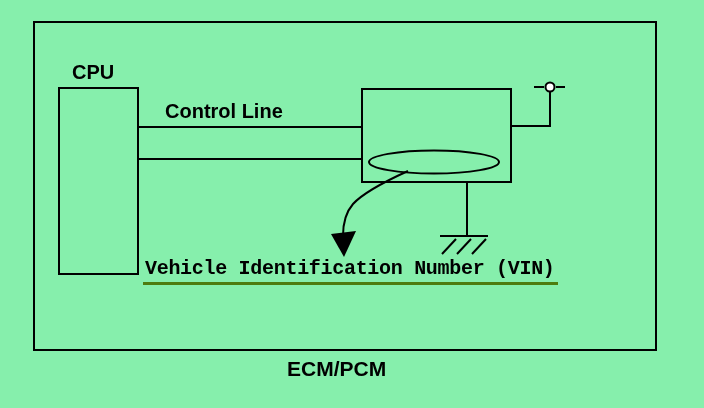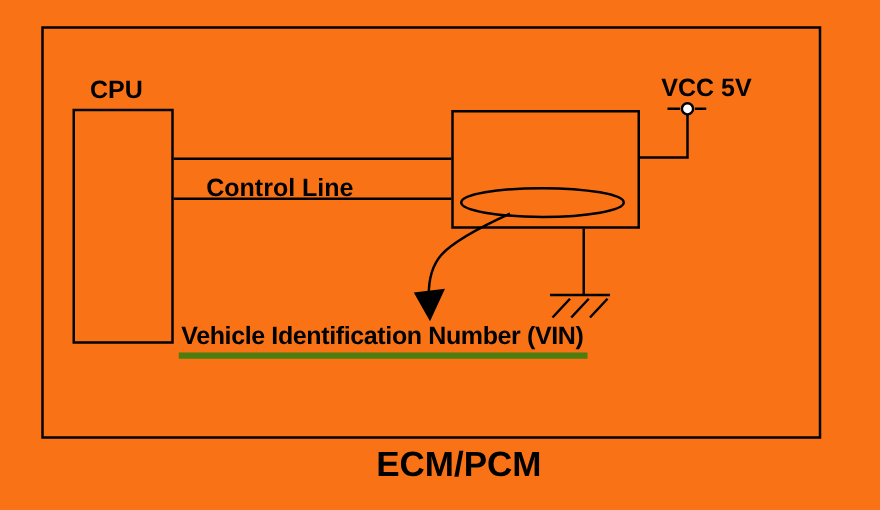--- a/index.html
+++ b/index.html
@@ -4,21 +4,21 @@
 <style>
   html, body {
     margin: 0;
     padding: 0;
     background: #ffffff;
   }
   .canvas {
     position: relative;
     width: 704px;
     height: 408px;
-    background: #f97316;
+    background: #86efac;
     font-family: "Liberation Sans", sans-serif;
     color: #000000;
     overflow: hidden;
   }
   .box {
     position: absolute;
     box-sizing: border-box;
     border: 2px solid #000000;
     background: transparent;
   }
@@ -29,29 +29,30 @@
     position: absolute;
     font-weight: bold;
     font-size: 20px;
     line-height: 1;
     white-space: nowrap;
     color: #000000;
   }
   .cpu-label   { left: 72px;  top: 62px; }
   .kam-label   { left: 297px; top: 62px; }
   .vcc-label   { left: 529px; top: 61px; }
-  .ctrl-label  { left: 165px; top: 101px; margin-top: 40px; }
+  .ctrl-label  { left: 165px; top: 101px; }
   .comm-label  { left: 140px; top: 166px; }
   .vin-label {
     left: 143px; top: 259px;
     padding: 0 3px 3px 2px;
-    border-bottom: 5px solid #4d7c0f;
+    border-bottom: 3px solid #4d7c0f;
     letter-spacing: -0.3px;
+    font-family: Liberation Mono, monospace;
   }
-  .ecm-label   { left: 301px; top: 358px; font-size: 28px; }
+  .ecm-label   { left: 287px; top: 358px; font-size: 21px; }
   svg.overlay {
     position: absolute;
     left: 0; top: 0;
     width: 704px; height: 408px;
     pointer-events: none;
   }
   svg .ink { stroke: #000000; stroke-width: 2; fill: none; }
   svg .fillink { fill: #000000; stroke: none; }
   svg .openterm { stroke: #000000; stroke-width: 2; fill: #ffffff; }
 </style>
@@ -88,18 +89,17 @@
     <g>
       <line class="ink" x1="467" y1="183" x2="467" y2="236"></line>
       <line class="ink" x1="440" y1="236" x2="488" y2="236"></line>
       <line class="ink" x1="442" y1="254" x2="456" y2="239"></line>
       <line class="ink" x1="457" y1="254" x2="471" y2="239"></line>
       <line class="ink" x1="472" y1="254" x2="486" y2="239"></line>
     </g>
   </svg>
 
   <div class="lbl cpu-label">CPU</div>
-  <div class="lbl vcc-label">VCC 5V</div>
   <div class="lbl ctrl-label">Control Line</div>
   <div class="lbl vin-label">Vehicle Identification Number (VIN)</div>
   <div class="lbl ecm-label">ECM/PCM</div>
 
 </div>
 
 </body></html>

